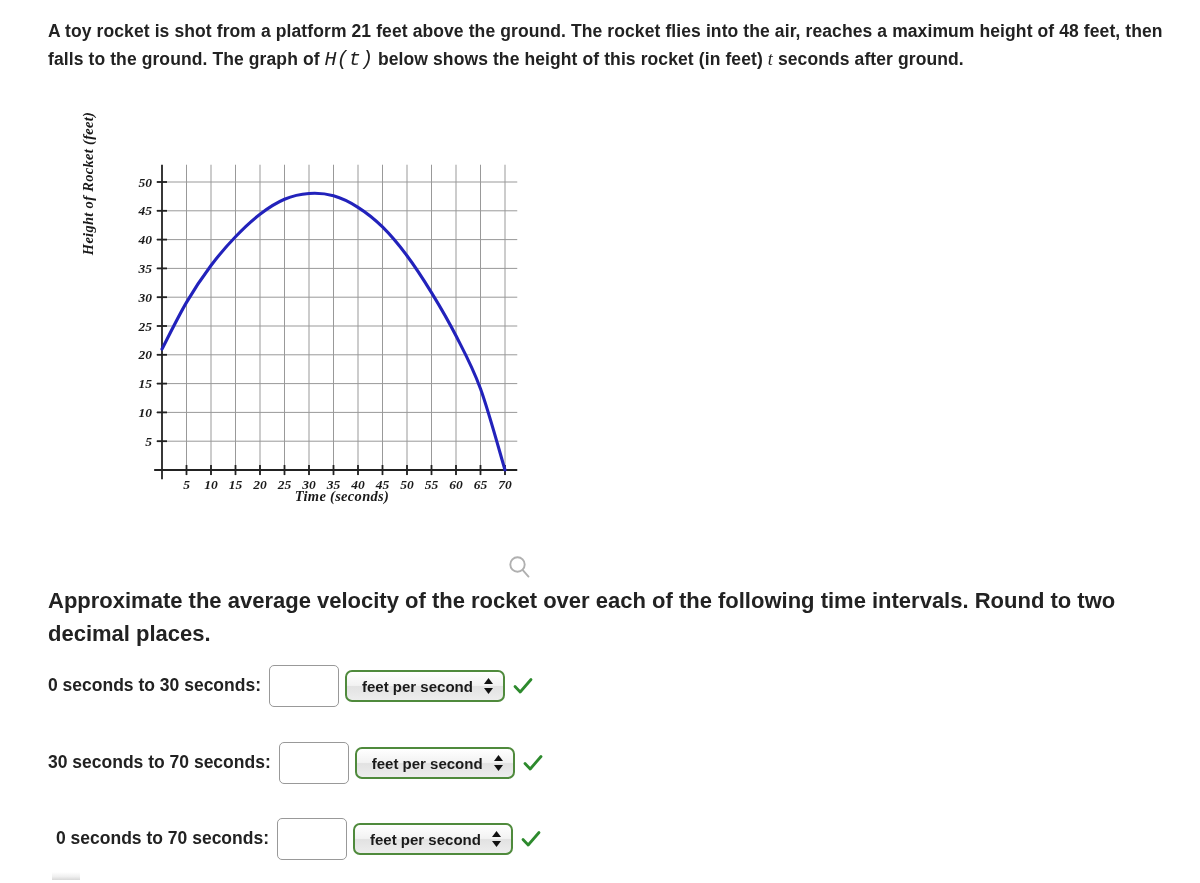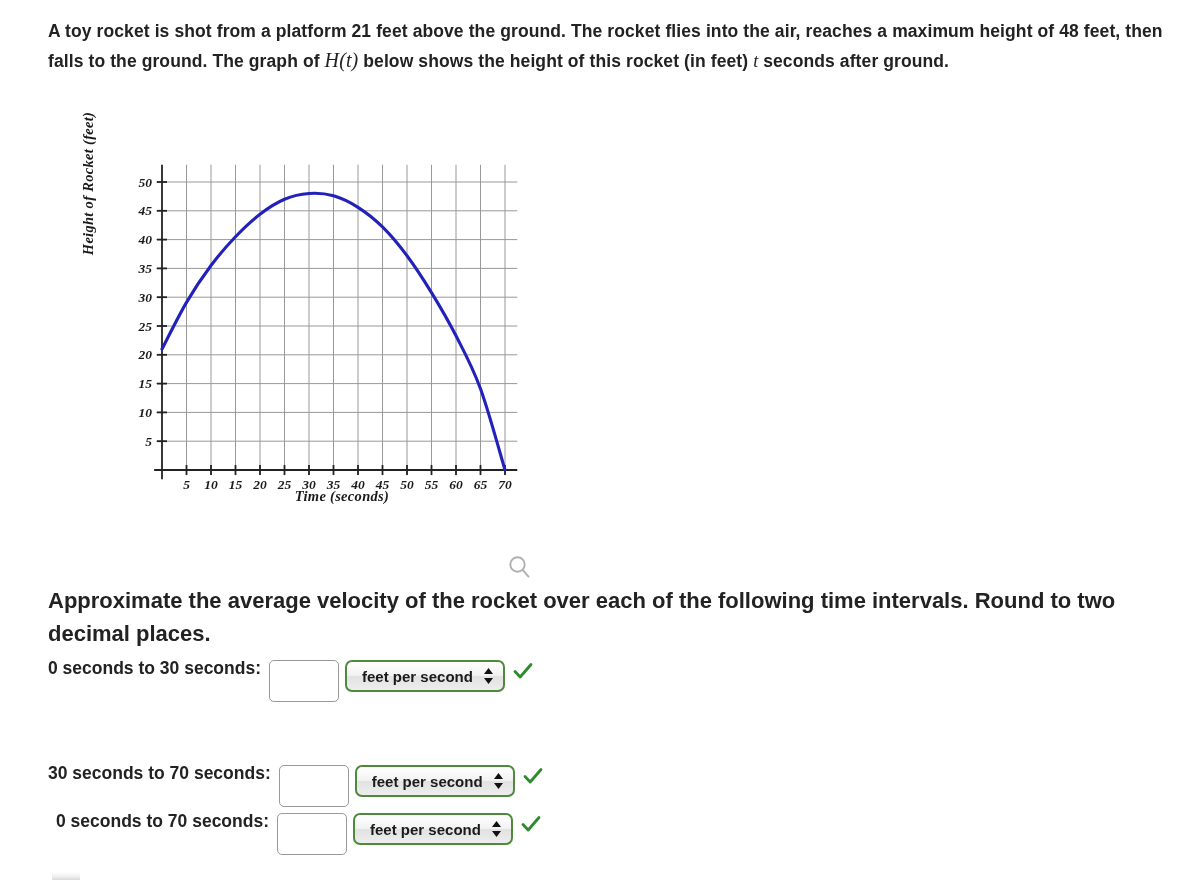--- a/index.html
+++ b/index.html
@@ -22,21 +22,21 @@
     left: 48px;
     top: 18px;
     width: 1124px;
     font-size: 17.5px;
     font-weight: bold;
     line-height: 1.52;
     color: #222;
     letter-spacing: 0.1px;
   }
   .mathvar {
-    font-family: Liberation Serif, serif;
+    font-family: Liberation Mono, monospace;
     font-style: italic;
     font-weight: normal;
     font-size: 20px;
   }
   .mathvar-sm {
     font-family: "Liberation Serif", serif;
     font-style: italic;
     font-weight: normal;
     font-size: 18px;
   }
@@ -109,25 +109,25 @@
     font-size: 22px;
     font-weight: bold;
     line-height: 1.5;
     color: #222;
   }
 
   
   .answer-row {
     position: absolute;
     display: flex;
-    align-items: flex-start;
+    align-items: center;
     height: 52px;
   }
   .answer-row.r0 { left: 48px; top: 660px; }
-  .answer-row.r1 { left: 48px; top: 765px; }
+  .answer-row.r1 { left: 48px; top: 737px; }
   .answer-row.r2 { left: 56px; top: 813px; }
 
   .answer-label {
     font-size: 17.5px;
     font-weight: bold;
     color: #222;
     white-space: nowrap;
     line-height: 1;
   }
   .answer-input {

